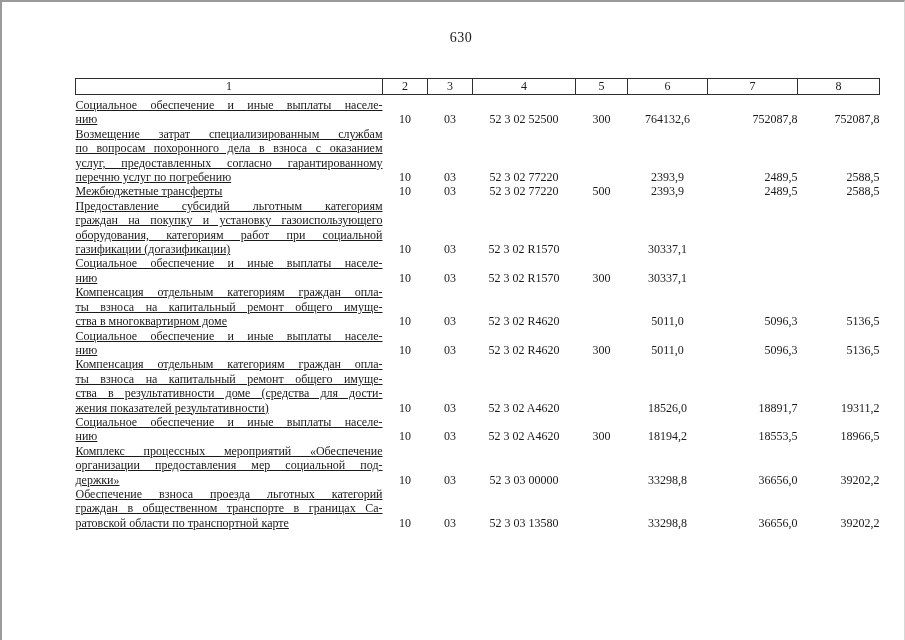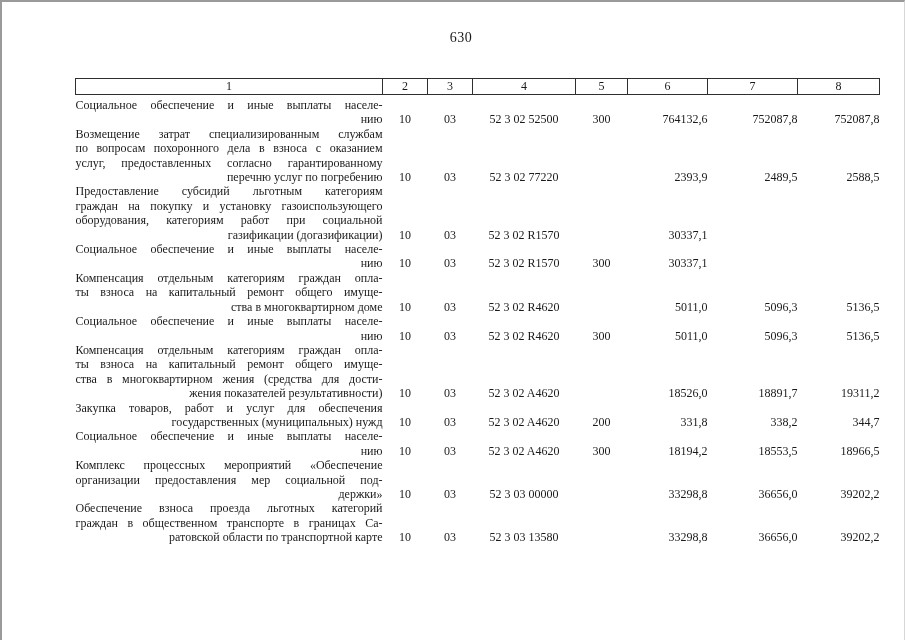--- a/index.html
+++ b/index.html
@@ -50,33 +50,33 @@
   table.budget tbody td {
     padding: 0;
     vertical-align: bottom;
   }
   table.budget tbody tr:first-child td {
     padding-top: 3px;
   }
   td.name {
     vertical-align: top;
     padding-left: 1px;
+    text-decoration: underline;
   }
   .ln {
     white-space: nowrap;
     overflow: visible;
-    text-align: right;
   }
   .ln.j {
     text-align: justify;
     text-align-last: justify;
   }
   td.cc { text-align: center; font-family: Liberation Serif, serif; }
   td.r5 { text-align: center; padding-right: 7px; }
-  td.r6 { text-align: right; padding-right: 8px; }
+  td.r6 { text-align: center; padding-right: 8px; }
   td.r7 { text-align: right; padding-right: 12px; }
   td.r8 { text-align: right; padding-right: 15px; }
 </style>
 </head>
 <body>
 
 <div class="page">
   <div class="page-number">630</div>
 
   <table class="budget">
@@ -126,20 +126,32 @@
           <td class="cc">10</td>
           <td class="cc">03</td>
           <td class="cc">52 3 02 77220</td>
           <td class="r5"></td>
           <td class="r6">2393,9</td>
           <td class="r7">2489,5</td>
           <td class="r8">2588,5</td>
         </tr>
         <tr>
           <td class="name">
+            <div class="ln">Межбюджетные трансферты</div>
+          </td>
+          <td class="cc">10</td>
+          <td class="cc">03</td>
+          <td class="cc">52 3 02 77220</td>
+          <td class="r5">500</td>
+          <td class="r6">2393,9</td>
+          <td class="r7">2489,5</td>
+          <td class="r8">2588,5</td>
+        </tr>
+        <tr>
+          <td class="name">
             <div class="ln j">Предоставление субсидий льготным категориям</div>
             <div class="ln j">граждан на покупку и установку газоиспользующего</div>
             <div class="ln j">оборудования, категориям работ при социальной</div>
             <div class="ln">газификации (догазификации)</div>
           </td>
           <td class="cc">10</td>
           <td class="cc">03</td>
           <td class="cc">52 3 02 R1570</td>
           <td class="r5"></td>
           <td class="r6">30337,1</td>
@@ -183,43 +195,30 @@
           <td class="cc">52 3 02 R4620</td>
           <td class="r5">300</td>
           <td class="r6">5011,0</td>
           <td class="r7">5096,3</td>
           <td class="r8">5136,5</td>
         </tr>
         <tr>
           <td class="name">
             <div class="ln j">Компенсация отдельным категориям граждан опла-</div>
             <div class="ln j">ты взноса на капитальный ремонт общего имуще-</div>
-            <div class="ln j">ства в многоквартирном жения (средства для дости-</div>
+            <div class="ln j">ства в результативности доме (средства для дости-</div>
             <div class="ln">жения показателей результативности)</div>
           </td>
           <td class="cc">10</td>
           <td class="cc">03</td>
           <td class="cc">52 3 02 A4620</td>
           <td class="r5"></td>
           <td class="r6">18526,0</td>
           <td class="r7">18891,7</td>
           <td class="r8">19311,2</td>
-        </tr>
-        <tr>
-          <td class="name">
-            <div class="ln j">Закупка товаров, работ и услуг для обеспечения</div>
-            <div class="ln">государственных (муниципальных) нужд</div>
-          </td>
-          <td class="cc">10</td>
-          <td class="cc">03</td>
-          <td class="cc">52 3 02 A4620</td>
-          <td class="r5">200</td>
-          <td class="r6">331,8</td>
-          <td class="r7">338,2</td>
-          <td class="r8">344,7</td>
         </tr>
         <tr>
           <td class="name">
             <div class="ln j">Социальное обеспечение и иные выплаты населе-</div>
             <div class="ln">нию</div>
           </td>
           <td class="cc">10</td>
           <td class="cc">03</td>
           <td class="cc">52 3 02 A4620</td>
           <td class="r5">300</td>

